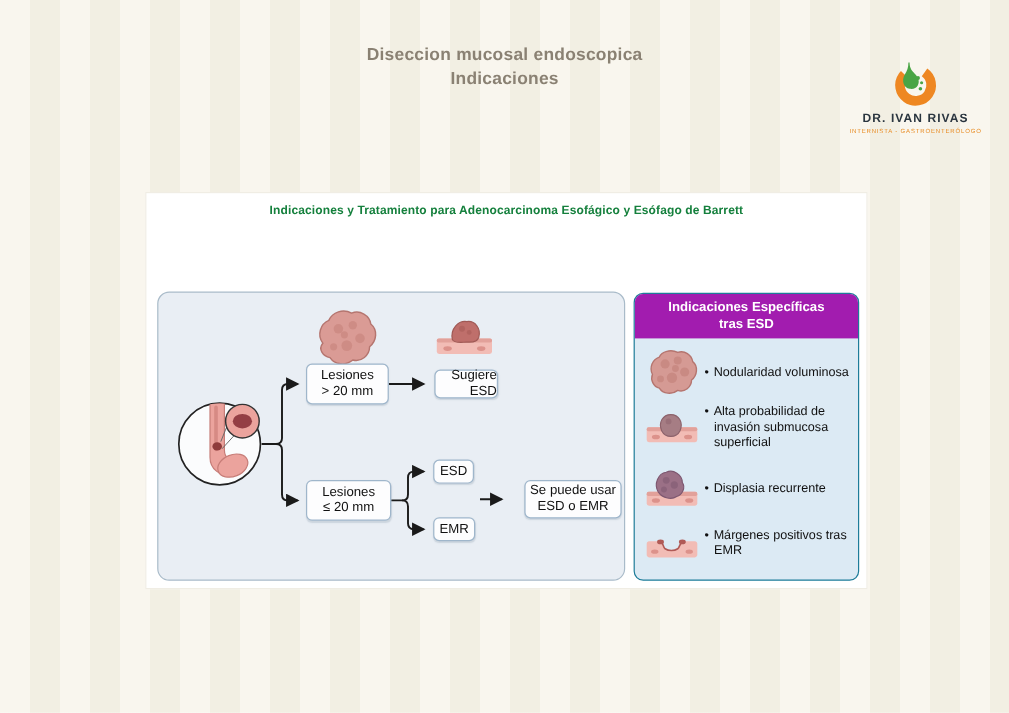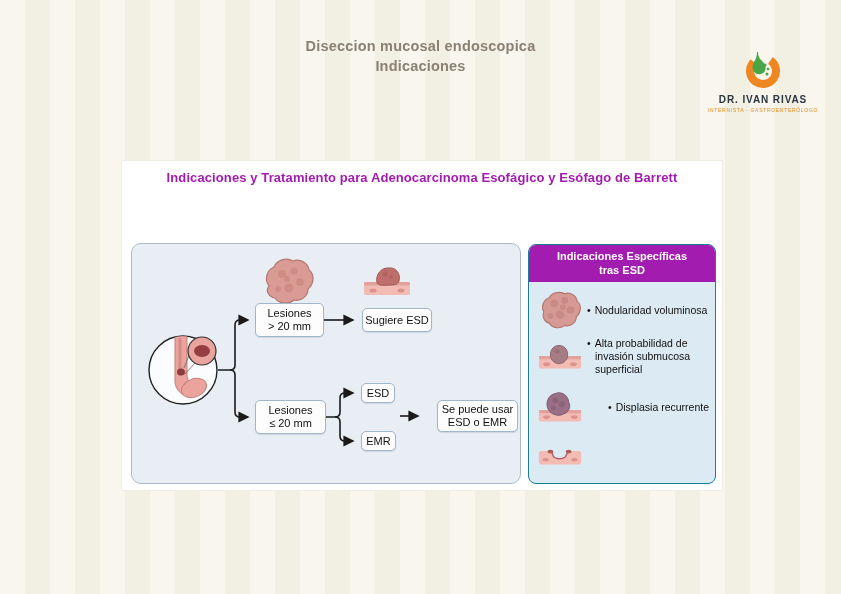--- a/index.html
+++ b/index.html
@@ -23,21 +23,21 @@
   .logo-name{font-size:10px;font-weight:bold;color:#2b3640;letter-spacing:.9px;}
   .logo-sub{font-size:5px;color:#e8891e;letter-spacing:.7px;margin-top:2px;}
 
   
   .panel{
     position:absolute;left:121px;top:160px;width:602px;height:331px;
     background:#ffffff;border:1px solid #f0ede4;box-sizing:border-box;
   }
   .panel-title{
     position:absolute;top:9px;left:0;width:100%;text-align:center;
-    font-size:13px;font-weight:bold;color:#a21caf;letter-spacing:.1px;
+    font-size:10px;font-weight:bold;color:#15803d;letter-spacing:.1px;
   }
 
   
   .guideline{
     position:absolute;left:9px;top:35px;width:584px;height:40px;
     background:#e5e8eb;border:1.5px solid #8d959d;border-radius:8px;box-sizing:border-box;
   }
   .gl-icon{position:absolute;left:16px;top:0px;}
   .gl-text{position:absolute;left:62px;top:4px;}
   .gl-title{font-size:11.5px;font-weight:bold;color:#101010;}
@@ -154,21 +154,21 @@
           <path d="M245,39 C243,30 250,23 257,24 C264,23 269,30 267,37 C266,40 262,41.5 257,41 C252,41.5 246,41.5 245,39 Z" fill="#bf6f6b" stroke="#a05a56" stroke-width="1"></path>
           <circle cx="253" cy="30" r="2.5" fill="#a85b57" opacity="0.6"></circle>
           <circle cx="259" cy="33" r="2" fill="#a85b57" opacity="0.6"></circle>
         </g>
       </svg>
 
       <div class="fbox" style="left:123px;top:59px;width:69px;height:34px;">
         <span>Lesiones</span>
         <span>&gt; 20 mm</span>
       </div>
-      <div class="fbox" style="left:230px;top:64px;width:70px;height:24px;">
+      <div class="fbox" style="left:230px;top:64px;width:53px;height:24px;text-align:right;">
         <span>Sugiere ESD</span>
       </div>
       <div class="fbox" style="left:123px;top:156px;width:71px;height:34px;">
         <span>Lesiones</span>
         <span>≤ 20 mm</span>
       </div>
       <div class="fbox" style="left:229px;top:139px;width:34px;height:20px;">
         <span>ESD</span>
       </div>
       <div class="fbox" style="left:229px;top:187px;width:35px;height:20px;">
@@ -206,21 +206,21 @@
           <rect x="2" y="20" width="44" height="13" rx="2" fill="#f2bcb5"></rect>
           <rect x="2" y="20" width="44" height="3.5" rx="1.5" fill="#e2a19a"></rect>
           <ellipse cx="10" cy="28.5" rx="3.5" ry="2" fill="#dc928b"></ellipse>
           <ellipse cx="38" cy="28.5" rx="3.5" ry="2" fill="#dc928b"></ellipse>
           <path d="M15,23 C12,16 16,9 23,9 C30,9 34,16 31,23 C29,27 25,28 23,28 C21,28 17,27 15,23 Z" fill="#a67d84" stroke="#8c626b" stroke-width="1"></path>
           <circle cx="21" cy="15" r="2.5" fill="#8c626b" opacity="0.5"></circle>
         </svg>
         <div class="spec-text">Alta probabilidad de invasión submucosa superficial</div>
       </div>
 
-      <div class="spec-item" style="top:140px;height:44px;justify-content:space-between;">
+      <div class="spec-item" style="top:140px;height:44px;">
         <svg width="46" height="42" viewBox="0 0 48 42">
           <rect x="2" y="24" width="44" height="12" rx="2" fill="#f2bcb5"></rect>
           <rect x="2" y="24" width="44" height="3.5" rx="1.5" fill="#e2a19a"></rect>
           <ellipse cx="10" cy="31.5" rx="3.5" ry="2" fill="#dc928b"></ellipse>
           <ellipse cx="39" cy="31.5" rx="3.5" ry="2" fill="#dc928b"></ellipse>
           <path d="M12,24 C8,17 12,8 19,7 C25,4 33,9 33,16 C36,20 33,27 28,28 C24,31 16,30 12,24 Z" fill="#9b7086" stroke="#7d5770" stroke-width="1"></path>
           <g fill="#7d5770" opacity="0.5">
             <circle cx="19" cy="14" r="3"></circle>
               <circle cx="26" cy="18" r="3.2"></circle>
               <circle cx="17" cy="22" r="2.6"></circle>
@@ -231,17 +231,18 @@
 
       <div class="spec-item" style="top:186px;height:44px;">
         <svg width="46" height="40" viewBox="0 0 48 40">
           <path d="M4,18 L14,18 C16,18 16,23 18,24.5 C21,26.5 26,26.5 29,24.5 C31,23 31,18 34,18 L44,18 C45,18 46,19 46,20 L46,30 C46,31 45,32 44,32 L4,32 C3,32 2,31 2,30 L2,20 C2,19 3,18 4,18 Z" fill="#f2bcb5"></path>
           <path d="M14,18 C16,18 16,23 18,24.5 C21,26.5 26,26.5 29,24.5 C31,23 31,18 34,18" fill="none" stroke="#b05a56" stroke-width="1.4"></path>
           <ellipse cx="14" cy="18.5" rx="3" ry="2" fill="#b05a56"></ellipse>
           <ellipse cx="33" cy="18.5" rx="3" ry="2" fill="#b05a56"></ellipse>
           <ellipse cx="9" cy="27" rx="3.2" ry="1.8" fill="#dc928b"></ellipse>
           <ellipse cx="39" cy="27" rx="3.2" ry="1.8" fill="#dc928b"></ellipse>
         </svg>
+        <div class="spec-text">Márgenes positivos tras EMR</div>
       </div>
     </div>
 
   </div>
 </div>
 
 </body></html>

